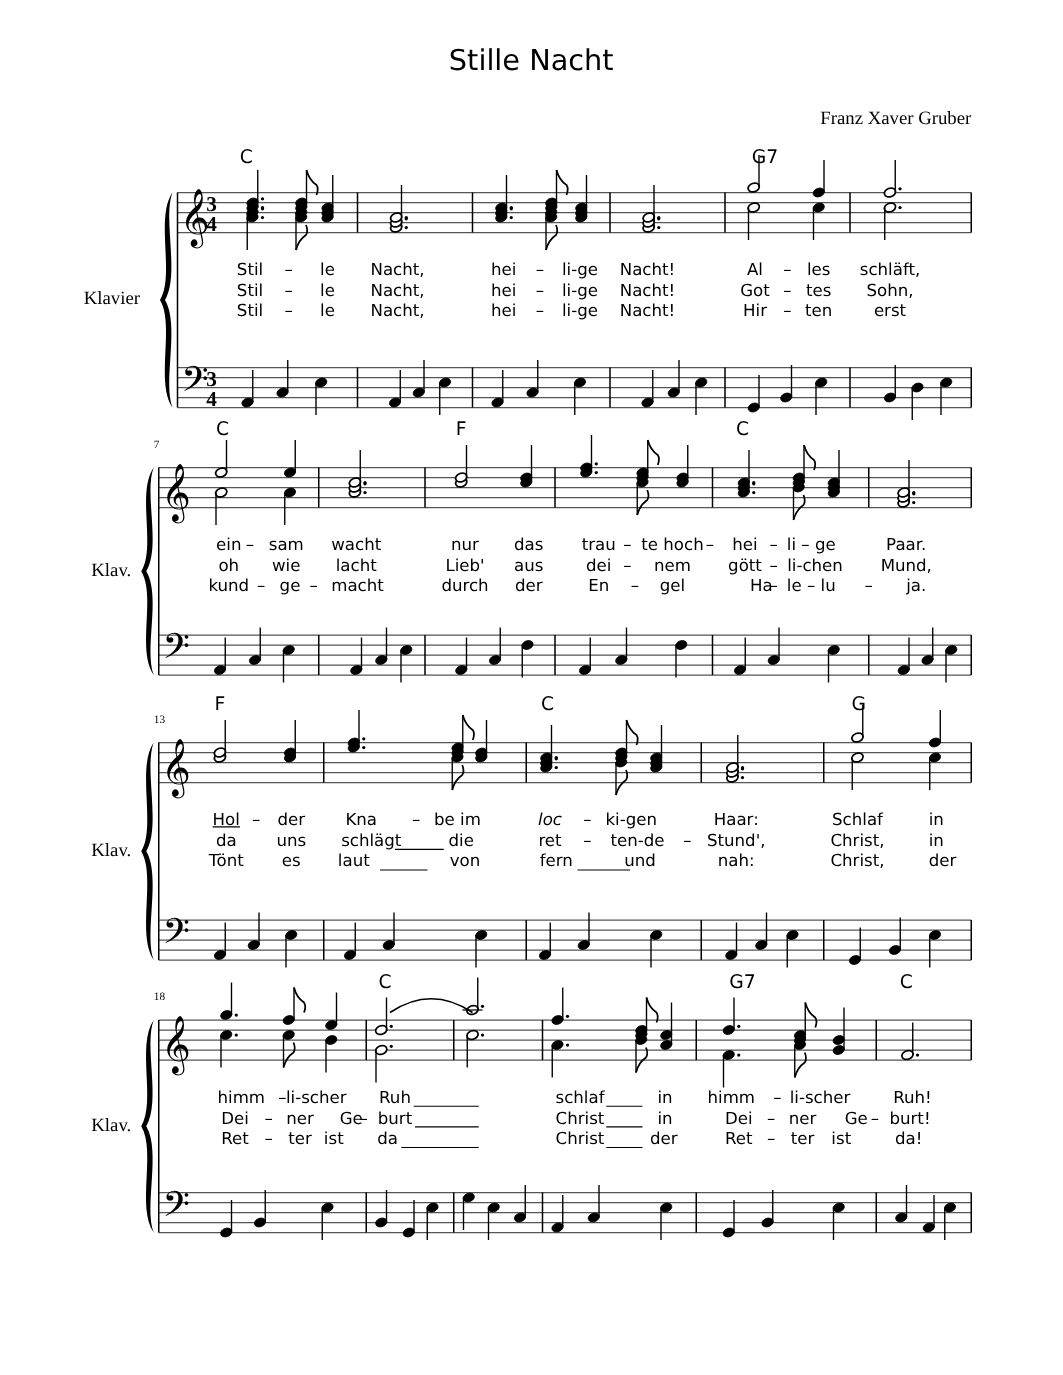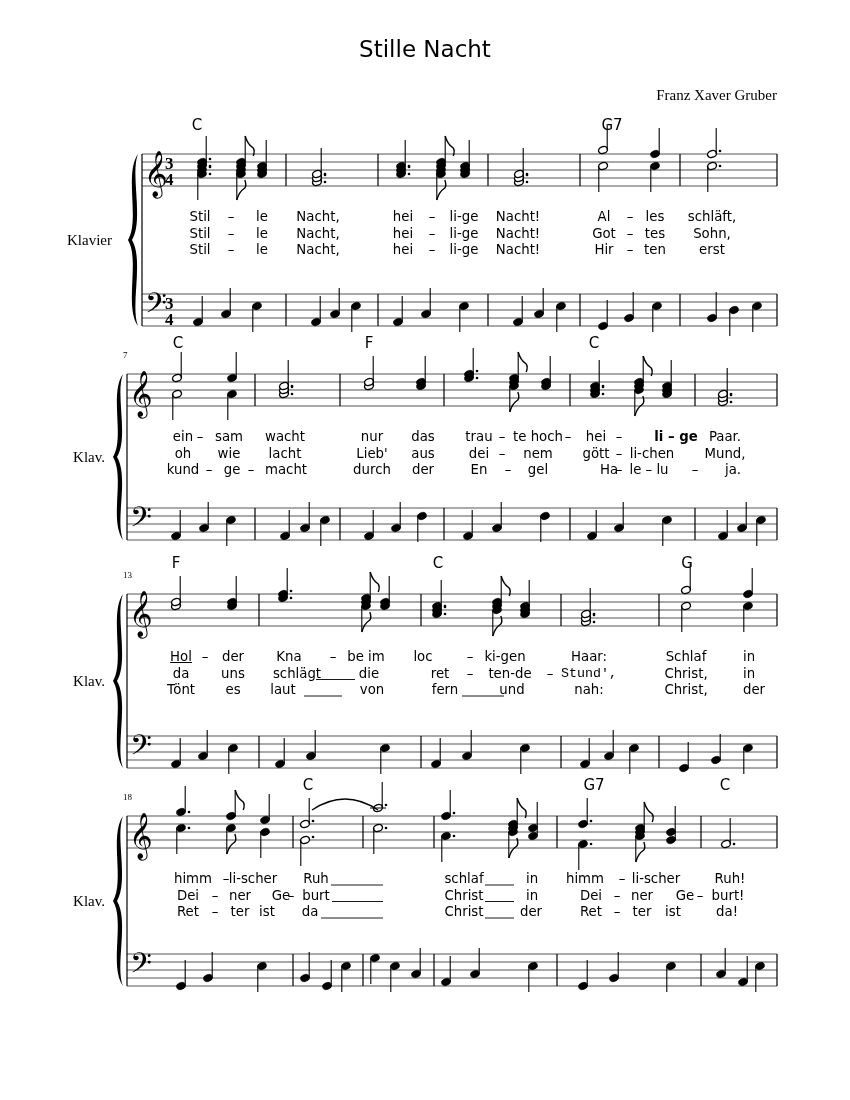--- a/index.html
+++ b/index.html
@@ -585,21 +585,21 @@
     <div class="abs lyric" style="left: 229px; top: 430px;">sam</div>
     <div class="abs lyric" style="left: 285px; top: 430px;">wacht</div>
     <div class="abs lyric" style="left: 372px; top: 430px;">nur</div>
     <div class="abs lyric" style="left: 423px; top: 430px;">das</div>
     <div class="abs lyric" style="left: 479px; top: 430px;">trau</div>
     <div class="abs lyric" style="left: 502px; top: 430px;">–</div>
     <div class="abs lyric" style="left: 538px; top: 430px;">te hoch</div>
     <div class="abs lyric" style="left: 568px; top: 430px;">–</div>
     <div class="abs lyric" style="left: 596px; top: 430px;">hei</div>
     <div class="abs lyric" style="left: 619px; top: 430px;">–</div>
-    <div class="abs lyric" style="left: 676px; top: 430px; font-weight: bold;">li – ge</div>
+    <div class="abs lyric" style="left: 649px; top: 430px;">li – ge</div>
     <div class="abs lyric" style="left: 725px; top: 430px;">Paar.</div>
     <div class="abs lyric" style="left: 183px; top: 446.5px;">oh</div>
     <div class="abs lyric" style="left: 229px; top: 446.5px;">wie</div>
     <div class="abs lyric" style="left: 285px; top: 446.5px;">lacht</div>
     <div class="abs lyric" style="left: 372px; top: 446.5px;">Lieb'</div>
     <div class="abs lyric" style="left: 423px; top: 446.5px;">aus</div>
     <div class="abs lyric" style="left: 479px; top: 446.5px;">dei</div>
     <div class="abs lyric" style="left: 502px; top: 446.5px;">–</div>
     <div class="abs lyric" style="left: 538px; top: 446.5px;">nem</div>
     <div class="abs lyric" style="left: 596px; top: 446.5px; text-align: center;">gött</div>
@@ -625,35 +625,35 @@
     <div class="abs mnum" style="left: 123px; top: 570px;">13</div>
     <div class="abs chord" style="left: 176px; top: 554px;">F</div>
     <div class="abs chord" style="left: 438px; top: 554px;">C</div>
     <div class="abs chord" style="left: 687px; top: 554px;">G</div>
     <div class="abs lyric" style="left: 181px; top: 650px; text-decoration: underline;">Hol</div>
     <div class="abs lyric" style="left: 205px; top: 650px;">–</div>
     <div class="abs lyric" style="left: 233px; top: 650px;">der</div>
     <div class="abs lyric" style="left: 289px; top: 650px;">Kna</div>
     <div class="abs lyric" style="left: 333px; top: 650px;">–</div>
     <div class="abs lyric" style="left: 366px; top: 650px;">be im</div>
-    <div class="abs lyric" style="left: 423px; top: 650px;">loc</div>
+    <div class="abs lyric" style="left: 440px; top: 650px; font-style: italic;">loc</div>
     <div class="abs lyric" style="left: 470px; top: 650px;">–</div>
     <div class="abs lyric" style="left: 505px; top: 650px;">ki-gen</div>
     <div class="abs lyric" style="left: 589px; top: 650px;">Haar:</div>
     <div class="abs lyric" style="left: 686px; top: 650px;">Schlaf</div>
     <div class="abs lyric" style="left: 749px; top: 650px;">in</div>
     <div class="abs lyric" style="left: 181px; top: 666.5px;">da</div>
     <div class="abs lyric" style="left: 233px; top: 666.5px;">uns</div>
     <div class="abs lyric" style="left: 297px; top: 666.5px;">schlägt</div>
     <div class="abs lyric" style="left: 369px; top: 666.5px;">die</div>
     <div class="abs lyric" style="left: 440px; top: 666.5px;">ret</div>
     <div class="abs lyric" style="left: 470px; top: 666.5px;">–</div>
     <div class="abs lyric" style="left: 510px; top: 666.5px;">ten-de</div>
     <div class="abs lyric" style="left: 550px; top: 666.5px;">–</div>
-    <div class="abs lyric" style="left: 589px; top: 666.5px; font-family: Liberation Mono, monospace;">Stund',</div>
+    <div class="abs lyric" style="left: 589px; top: 666.5px;">Stund',</div>
     <div class="abs lyric" style="left: 686px; top: 666.5px;">Christ,</div>
     <div class="abs lyric" style="left: 749px; top: 666.5px;">in</div>
     <div class="abs lyric" style="left: 181px; top: 683px;">Tönt</div>
     <div class="abs lyric" style="left: 233px; top: 683px;">es</div>
     <div class="abs lyric" style="left: 283px; top: 683px;">laut</div>
     <div class="abs lyric" style="left: 372px; top: 683px;">von</div>
     <div class="abs lyric" style="left: 445px; top: 683px;">fern</div>
     <div class="abs lyric" style="left: 512px; top: 683px;">und</div>
     <div class="abs lyric" style="left: 589px; top: 683px;">nah:</div>
     <div class="abs lyric" style="left: 686px; top: 683px;">Christ,</div>

